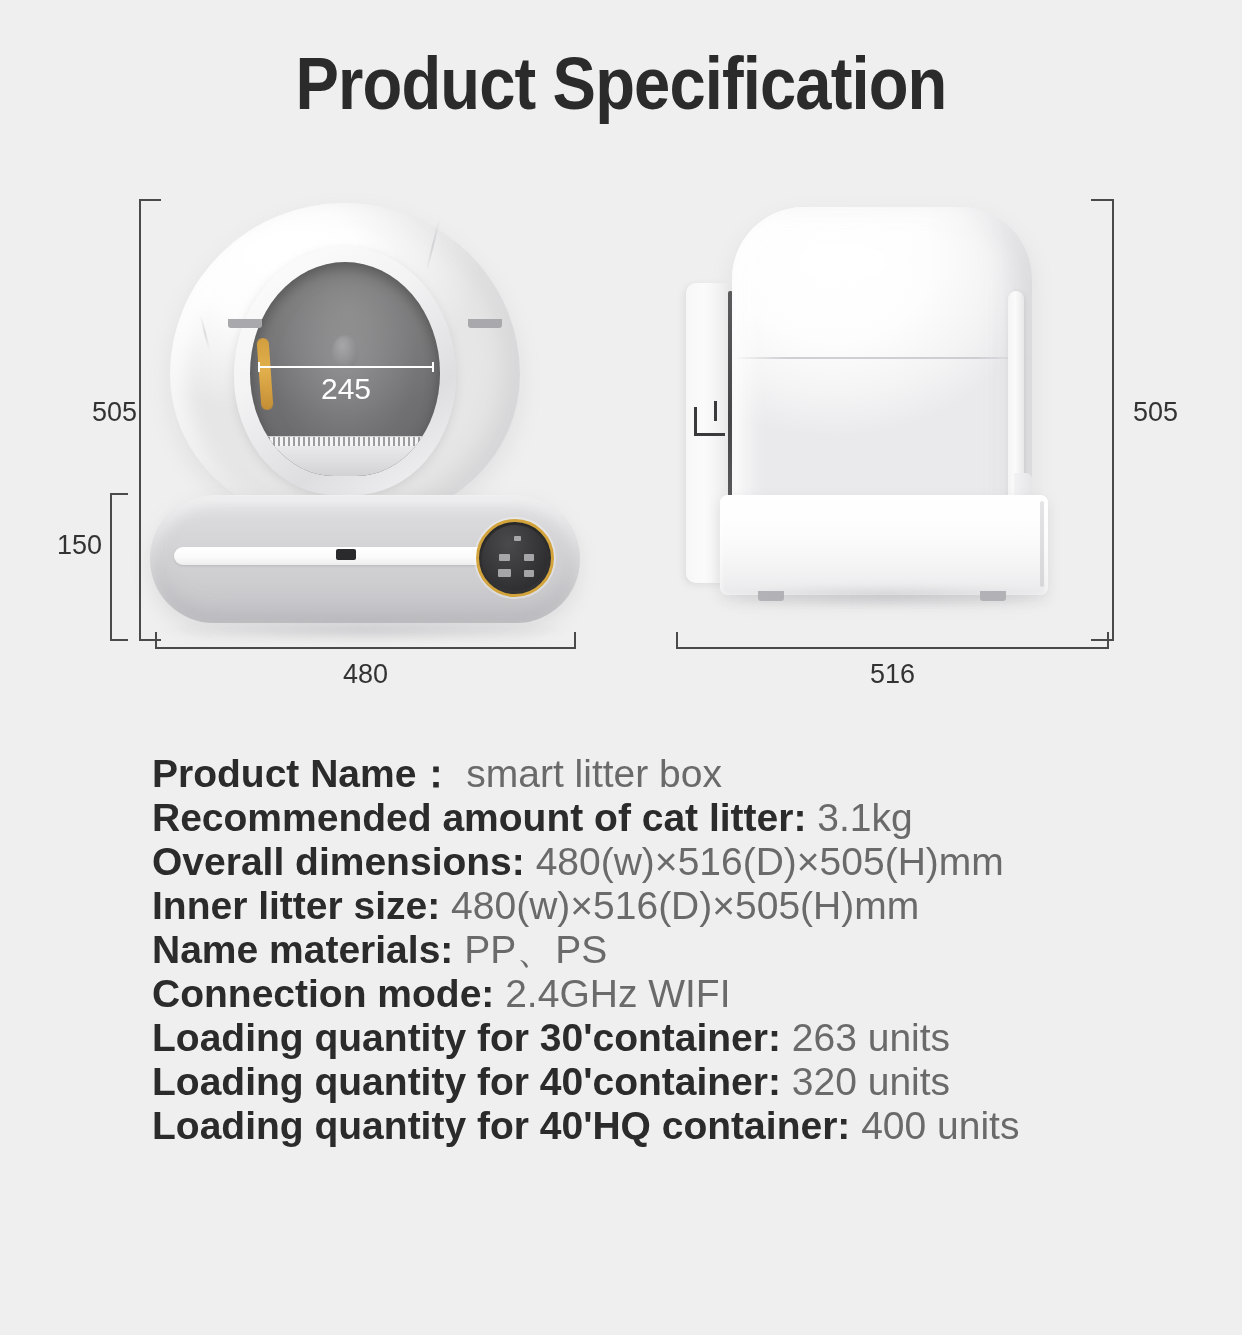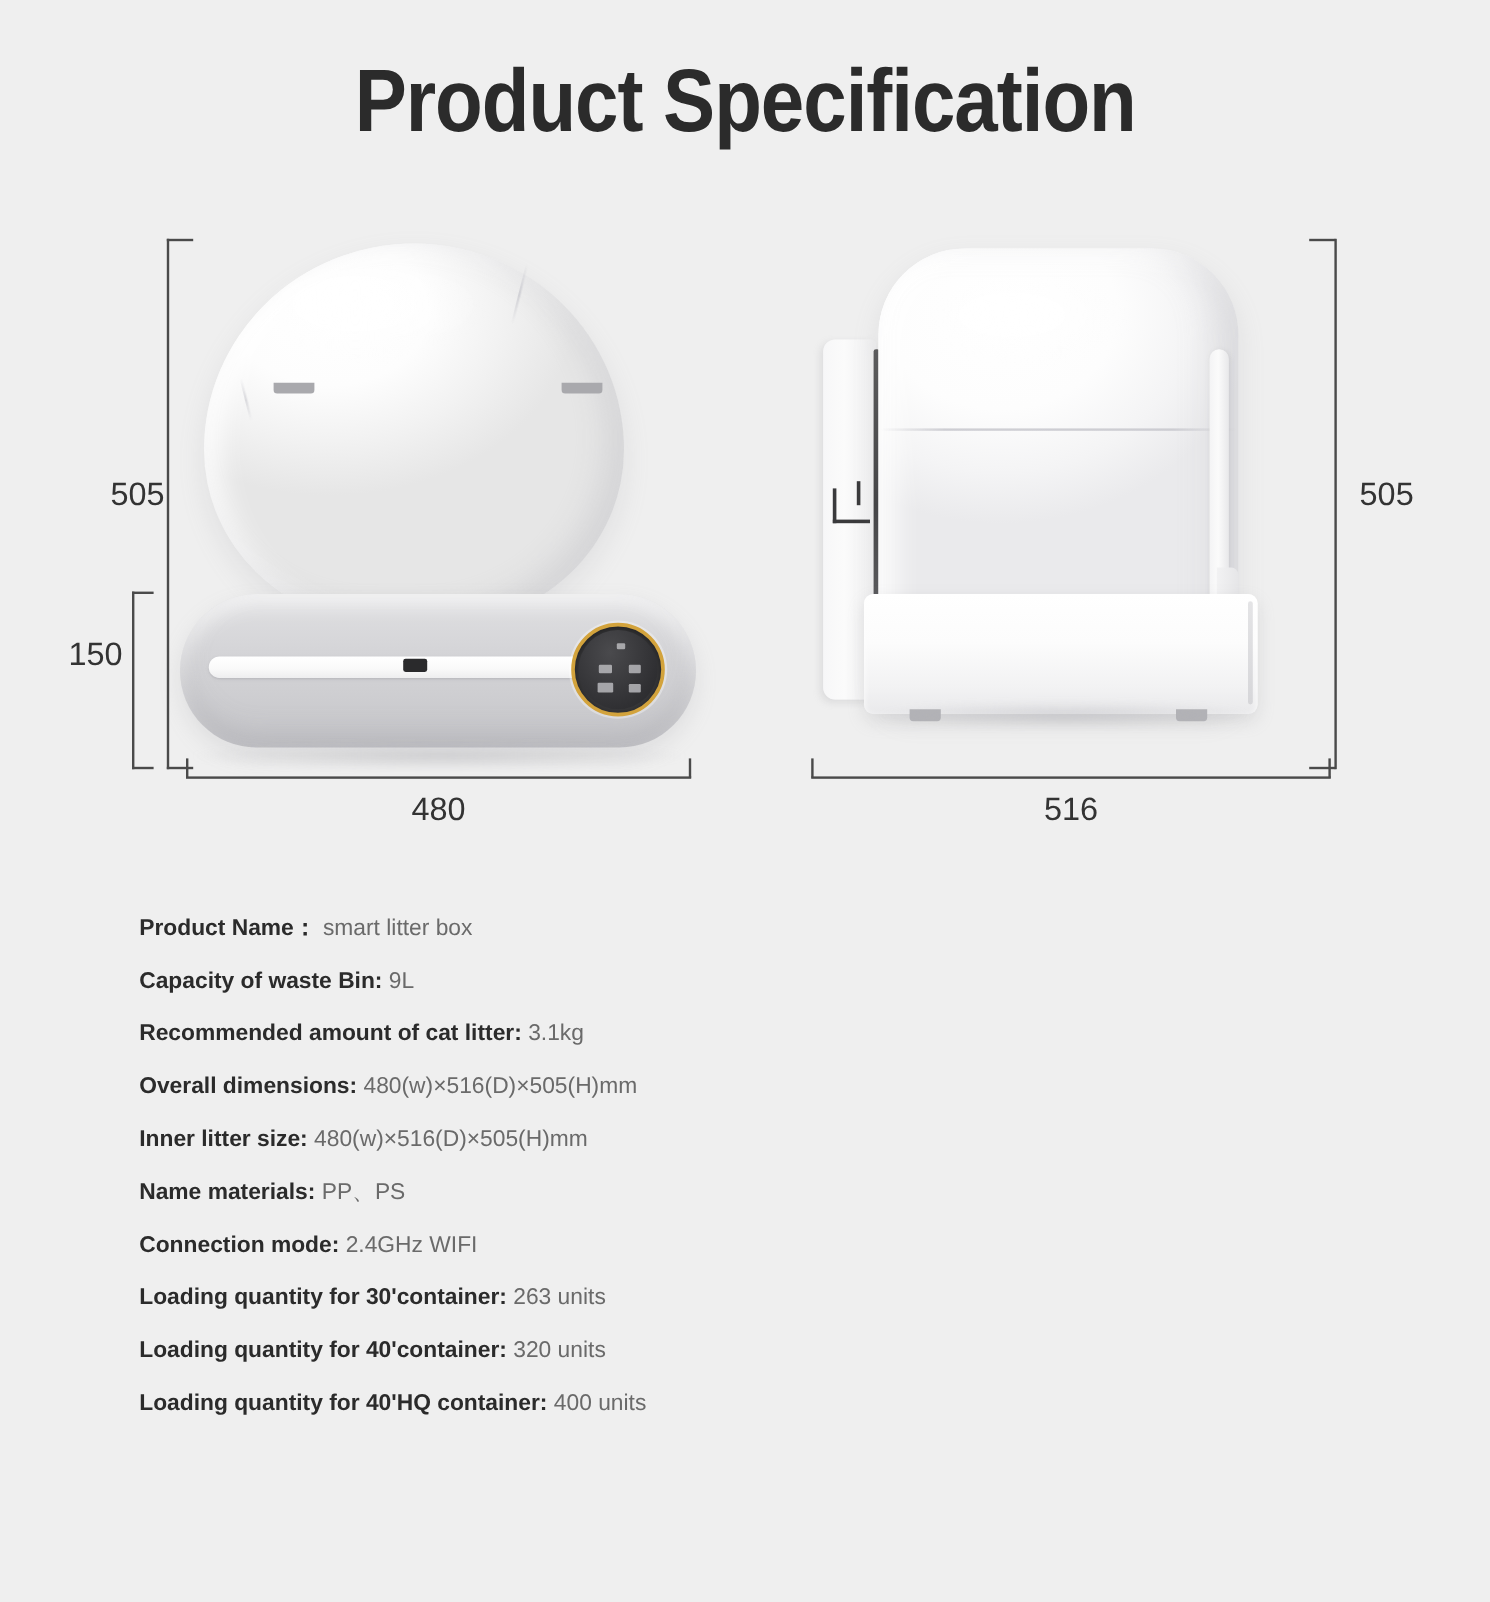--- a/index.html
+++ b/index.html
@@ -452,23 +452,24 @@
   }
 
   
   .specs {
     position: absolute;
     left: 116px;
     top: 752px;
     width: 1010px;
   }
   .spec-row {
-    font-size: 19px;
+    font-size: 39px;
     line-height: 44px;
     color: #9a9a9a;
+    margin-left: 36px;
   }
   .spec-row b {
     color: #2b2b2b;
     font-weight: bold;
   }
   .spec-row .val { color: #8f8f8f; }
   .spec-row .val-dark { color: #6a6a6a; }
 </style>
 </head>
 <body>
@@ -477,20 +478,31 @@
 
 <div class="diagram">
 
   <div class="front-view">
     <div class="fv-shell">
       <div class="fv-shell-hl"></div>
       <div class="fv-shell-seam"></div>
       <div class="fv-shell-seam2"></div>
     </div>
 
+    <div class="fv-rim">
+      <div class="fv-open">
+        <div class="fv-drum"></div>
+        <div class="fv-drum-knob"></div>
+        <div class="fv-amber"></div>
+        <div class="fv-comb"></div>
+        <div class="fv-tray"></div>
+        <div class="fv-245-line"></div>
+        <div class="fv-245-label">245</div>
+      </div>
+    </div>
 
     <div class="fv-base">
       <div class="fv-base-slot"></div>
       <div class="fv-sensor"></div>
       <div class="fv-panel">
         <div class="fv-panel-face"></div>
         <i class="fv-p-top"></i>
         <i class="fv-p-tl"></i>
         <i class="fv-p-tr"></i>
         <i class="fv-p-bl"></i>
@@ -548,24 +560,20 @@
 </div>
 
 <div class="specs">
 
   <div class="spec-row">
     <b>Product Name：</b>
     <span class="val-dark">smart litter box</span>
   </div>
 
 
-  <div class="spec-row">
-    <b>Capacity of waste Bin:</b>
-    <span class="val-dark">9L</span>
-  </div>
 
   <div class="spec-row">
     <b>Recommended amount of cat litter:</b>
     <span class="val-dark">3.1kg</span>
   </div>
 
   <div class="spec-row">
     <b>Overall dimensions:</b>
     <span class="val-dark">480(w)×516(D)×505(H)mm</span>
   </div>

